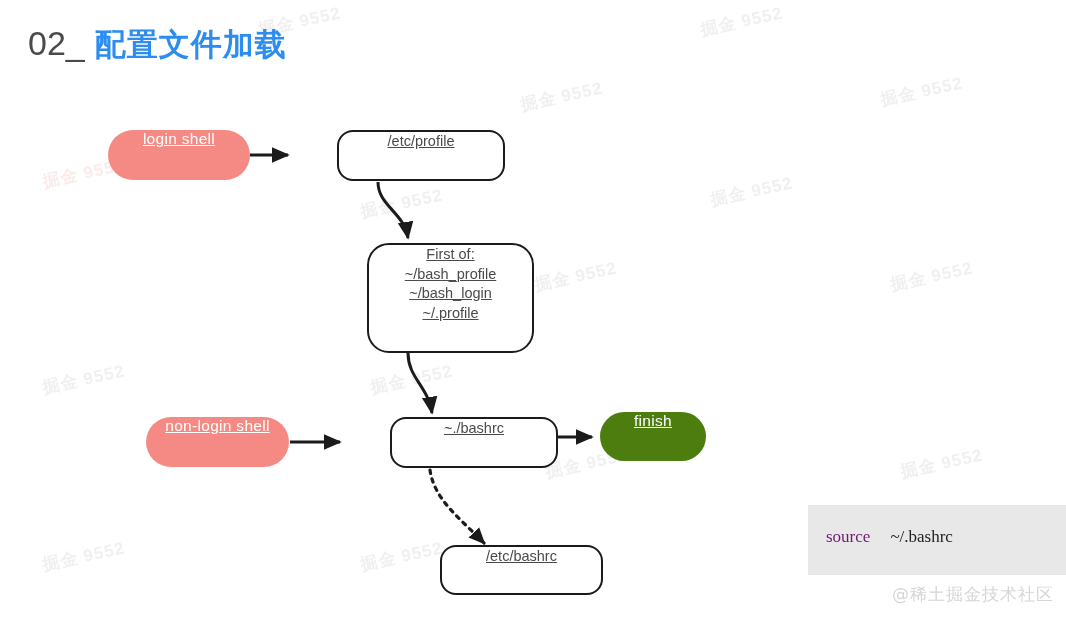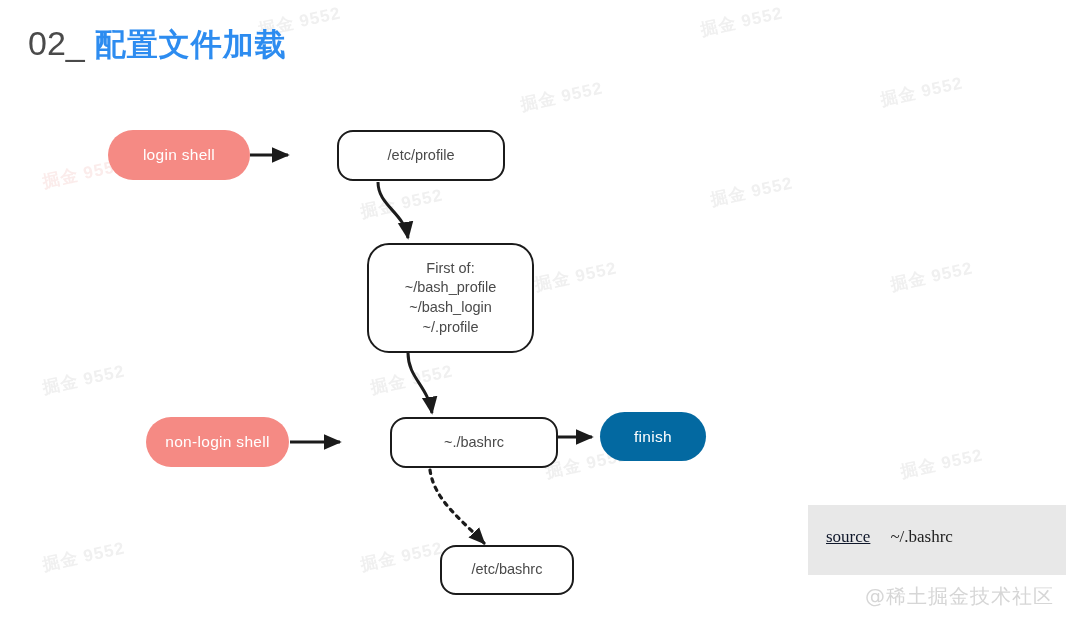--- a/index.html
+++ b/index.html
@@ -75,35 +75,35 @@
     left: 0;
     top: 0;
     width: 1066px;
     height: 623px;
     z-index: 3;
   }
 
   .node {
     position: absolute;
     display: flex;
-    align-items: center;
     justify-content: center;
     text-align: center;
     box-sizing: border-box;
     z-index: 4;
+    text-decoration: underline;
   }
   .node-pill {
     border-radius: 36px;
     background: #f58a84;
     color: #ffffff;
     font-size: 15.5px;
     letter-spacing: 0.3px;
   }
   .node-pill.blue {
-    background: #0369a1;
+    background: #4d7c0f;
   }
   .node-box {
     border-radius: 16px;
     background: #ffffff;
     border: 2.6px solid #1b1b1b;
     color: #4a4a4a;
     font-size: 14.5px;
     line-height: 1.35;
     margin-left: 42px;
   }
@@ -119,34 +119,33 @@
     height: 70px;
     background: #e8e8e8;
     z-index: 5;
     box-sizing: border-box;
     padding: 22px 0 0 18px;
     font-family: "Liberation Serif", serif;
     font-size: 17px;
     white-space: nowrap;
   }
   .code-kw {
-    color: #0f172a;
-    text-decoration: underline;
+    color: #701a75;
   }
   .code-arg {
     color: #222222;
     margin-left: 20px;
   }
 
   .brand-wm {
     position: absolute;
     right: 12px;
     top: 583px;
     color: #d6d6d6;
-    font-size: 20px;
+    font-size: 17px;
     font-family: "DejaVu Sans", sans-serif;
     letter-spacing: 1px;
     z-index: 5;
     white-space: nowrap;
   }
 </style>
 </head>
 <body>
 
 <div id="stage">
@@ -231,21 +230,21 @@
   </div>
 
   <div class="node node-box" style="left:348px; top:417px; width:168px; height:51px;">
     <span>~./bashrc</span>
   </div>
 
   <div class="node node-pill blue" style="left:600px; top:412px; width:106px; height:49px;">
     <span>finish</span>
   </div>
 
-  <div class="node node-box" style="left:398px; top:545px; width:134px; height:50px;">
+  <div class="node node-box" style="left:398px; top:545px; width:163px; height:50px;">
     <span>/etc/bashrc</span>
   </div>
 
   <div class="code-block">
     <span class="code-kw">source</span><span class="code-arg">~/.bashrc</span>
   </div>
 
   <div class="brand-wm">@稀土掘金技术社区</div>
 
 </div>

